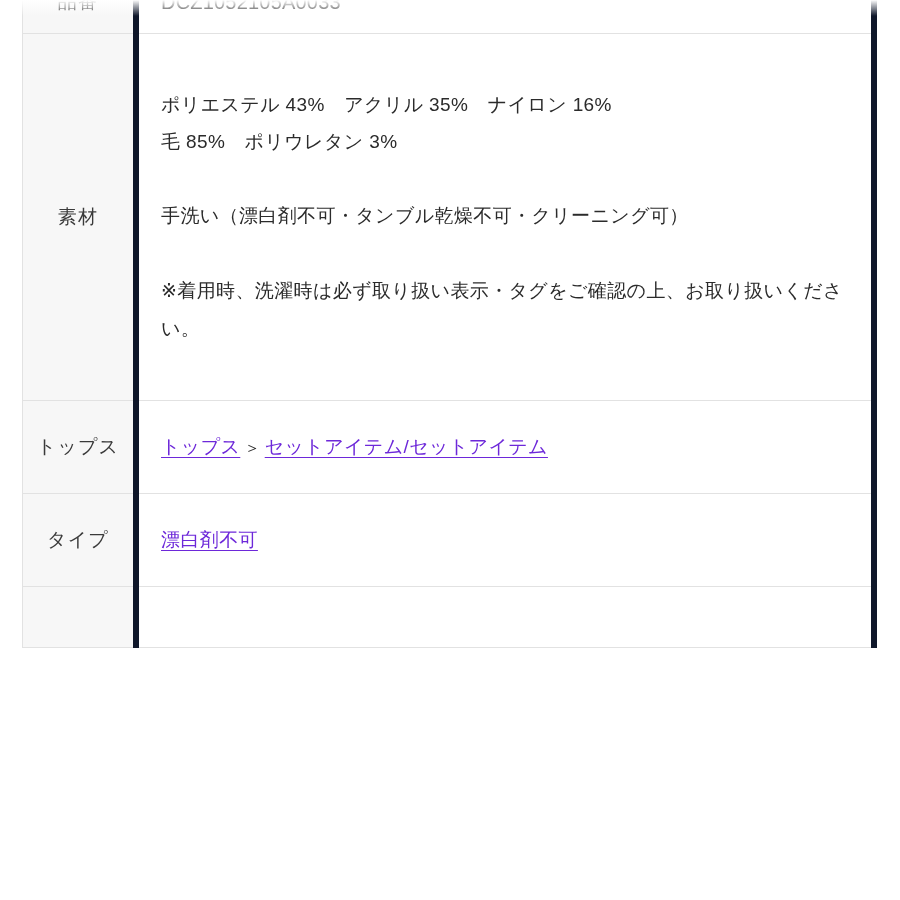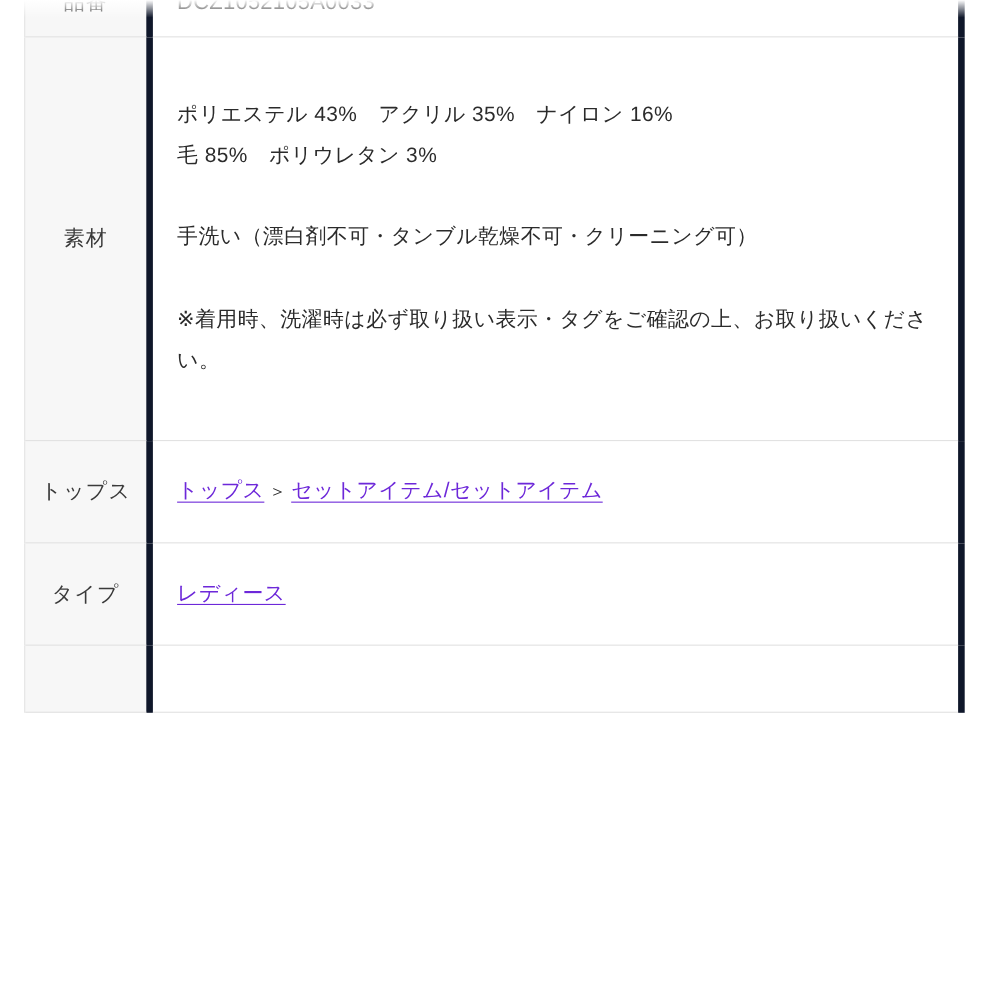--- a/index.html
+++ b/index.html
@@ -130,21 +130,21 @@
       <tr class="row-category">
         <th>トップス</th>
         <td>
           <span class="link">トップス</span><span class="sep">＞</span><span class="link">セットアイテム/セットアイテム</span>
         </td>
       </tr>
 
       <tr class="row-type">
         <th>タイプ</th>
         <td>
-          <span class="link">レディース</span>
+          <span class="link">漂白剤不可</span>
         </td>
       </tr>
 
 
       <tr class="row-last">
         <th></th>
         <td></td>
       </tr>
 
     </tbody>

